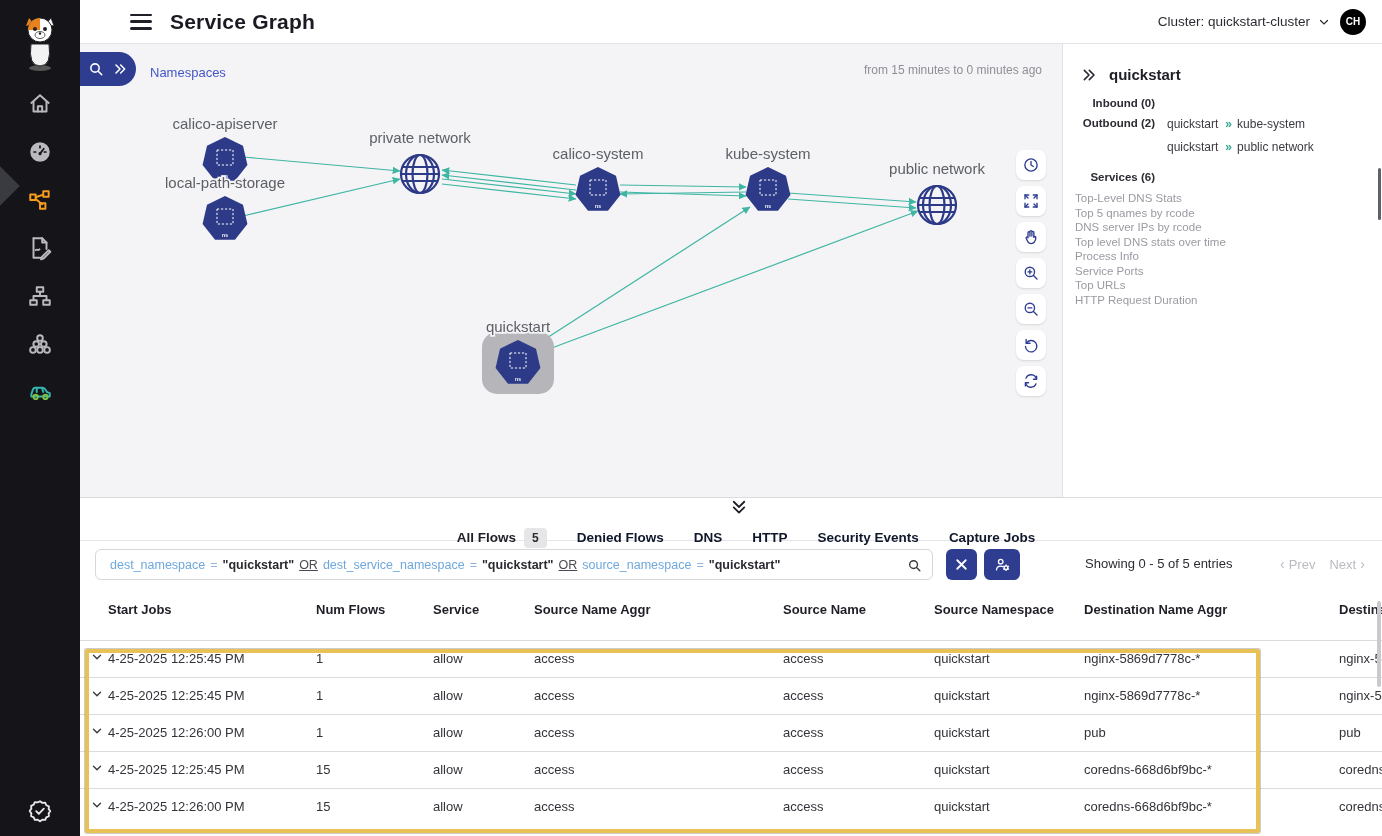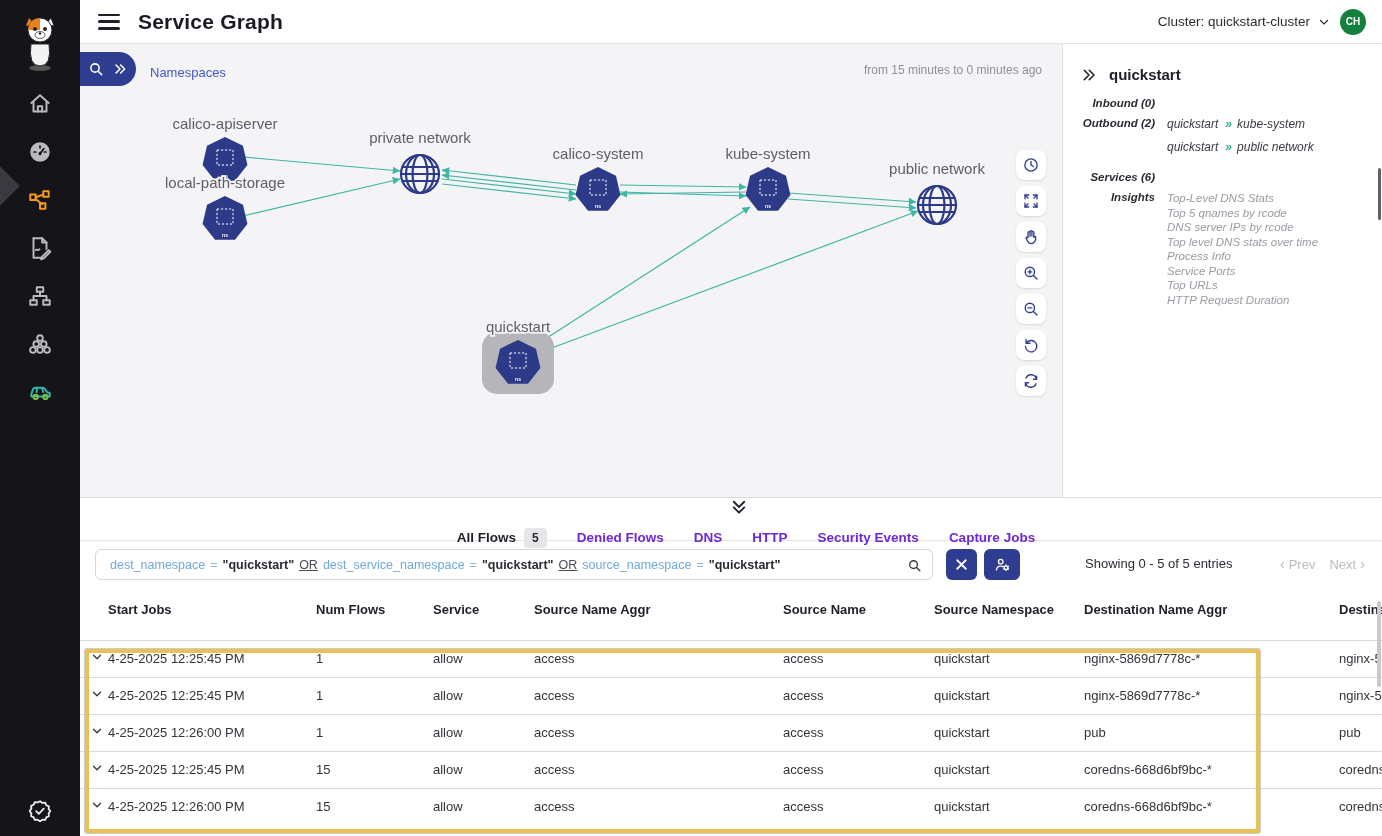--- a/index.html
+++ b/index.html
@@ -7,57 +7,57 @@
     font-family:"Liberation Sans", sans-serif; background:#fff; color:#2b2b33; }
 
   
   #sidebar { position:absolute; left:0; top:0; width:80px; height:836px; background:#141419; z-index:30; }
   .side-logo { position:absolute; left:20px; top:14px; width:40px; height:58px; }
   .side-item { position:absolute; left:0; width:80px; height:40px; display:flex; align-items:center; justify-content:center; cursor:pointer; }
   .side-item svg { width:26px; height:26px; }
   .side-notch { position:absolute; left:-14px; top:172px; width:28px; height:28px; background:#3a3b41; transform:rotate(45deg); }
 
   
-  #header { position:absolute; left:80px; top:0; width:1302px; height:44px; background:#fff; border-bottom:1px solid #e4e4e8; z-index:20; display:flex; align-items:center; }
+  #header { position:absolute; left:80px; top:0; width:1302px; height:44px; background:#fff; border-bottom:1px solid #e4e4e8; z-index:20; display:flex; align-items:center;padding-left:32px; }
   #hamburger { width:22px; height:16px; margin-left:18px; display:flex; flex-direction:column; justify-content:space-between; cursor:pointer; }
   #hamburger span { display:block; height:2.6px; background:#1f1f28; border-radius:2px; }
   #page-title { margin-left:18px; font-size:21px; font-weight:bold; color:#1a1a22; letter-spacing:.2px; }
   #header-right { margin-left:auto; display:flex; align-items:center; gap:10px; margin-right:16px; }
   #cluster-select { font-size:13.5px; color:#2b2b33; display:flex; align-items:center; gap:8px; cursor:pointer; }
-  #avatar { width:26px; height:26px; border-radius:50%; background:#15803d; color:#fff; font-size:10px; font-weight:bold; display:flex; align-items:center; justify-content:center; cursor:pointer; }
+  #avatar { width:26px; height:26px; border-radius:50%; background:#000000; color:#fff; font-size:10px; font-weight:bold; display:flex; align-items:center; justify-content:center; cursor:pointer; }
 
   
   #graph-area { position:absolute; left:80px; top:44px; width:982px; height:453px; background:#f4f4f6; overflow:hidden; }
   #search-pill { position:absolute; left:0; top:8px; width:56px; height:34px; background:#2e3d8f; border-radius:0 17px 17px 0; display:flex; align-items:center; justify-content:space-evenly; cursor:pointer; z-index:5; }
   #search-pill svg { width:16px; height:16px; }
   #graph-breadcrumb { position:absolute; left:70px; top:21px; font-size:13px; color:#4456c7; cursor:pointer; }
   #graph-time { position:absolute; right:20px; top:19px; font-size:12px; color:#8e8e96; }
   #graph-svg { position:absolute; left:0; top:0; }
   #graph-toolbar { position:absolute; left:936px; top:106px; display:flex; flex-direction:column; gap:6px; }
   .gbtn { width:30px; height:30px; background:#fff; border:none; border-radius:8px; box-shadow:0 1px 2px rgba(0,0,0,.12); display:flex; align-items:center; justify-content:center; cursor:pointer; }
   .gbtn svg { width:18px; height:18px; }
 
   
   #details-panel { position:absolute; left:1062px; top:44px; width:320px; height:453px; background:#fff; border-left:1px solid #e2e2e6; z-index:10; }
   #dp-header { display:flex; align-items:center; gap:12px; padding:22px 0 14px 18px; }
   #dp-header svg { width:16px; height:16px; cursor:pointer; }
   #dp-title { font-size:15px; font-weight:bold; color:#1f1f28; }
-  .dp-row { display:flex; margin-bottom:8px;font-style:italic; }
+  .dp-row { display:flex; margin-bottom:8px; }
   .dp-label { width:92px; text-align:right; font-size:11.5px; font-weight:bold; color:#2b2b33; flex-shrink:0; }
   .ob-row { display:flex; align-items:center; gap:3px; margin-bottom:9px; font-size:12px; color:#3a3a42; }
   .ob-arrow { color:#2fa893; font-weight:bold; font-size:12px; letter-spacing:-2px; margin:0 4px; }
   .insight-item { font-size:11.5px; color:#9a9aa2; line-height:14.5px; cursor:pointer; }
   #dp-scrollthumb { position:absolute; right:1px; top:124px; width:3px; height:52px; background:#606068; border-radius:2px; }
 
   
   #flows-panel { position:absolute; left:80px; top:497px; width:1302px; height:339px; background:#fff; border-top:1px solid #dcdce0; z-index:15; }
   #tabs-row { position:relative; height:43px; border-bottom:1px solid #e6e6ea; display:flex; align-items:center;flex-direction:column; }
   #collapse-btn { margin-left:16px; cursor:pointer; display:flex; }
   #collapse-btn svg { width:18px; height:18px; }
-  .tab { font-size:13.5px; font-weight:bold; color:#6d28d9; margin-left:30px; display:flex; align-items:center; gap:8px; cursor:pointer; position:relative; height:43px; line-height:43px; }
+  .tab { font-size:13.5px; font-weight:bold; color:#0f172a; margin-left:30px; display:flex; align-items:center; gap:8px; cursor:pointer; position:relative; height:43px; line-height:43px; }
   .tab.active { color:#1f1f28; }
   .tab .badge { background:#e6e6e9; color:#2b2b33; font-size:12px; font-weight:bold; border-radius:4px; padding:2px 8px; line-height:16px; }
   .tab.active::after { content:""; position:absolute; left:0; right:0; bottom:0; height:3px; background:#f89c1c; }
 
   #filter-row { position:relative; height:47px; }
   #filter-input { position:absolute; left:15px; top:8px; width:838px; height:31px; background:#fff; border:1px solid #d6d6dc; border-radius:6px; display:flex; align-items:center; padding:0 34px 0 14px; font-size:12.5px; white-space:nowrap; overflow:hidden; cursor:text; }
   #filter-input .tk { margin-right:5px; }
   .tk-field { color:#6fa8dc; }
   .tk-op { color:#8fb6d9; }
   .tk-value { color:#2a2a32; font-weight:bold; }
@@ -370,21 +370,20 @@
           <span>quickstart</span>
           <span class="ob-arrow">»</span>
           <span>public network</span>
         </div>
       </div>
   </div>
   <div class="dp-row">
     <span class="dp-label">Services (6)</span>
   </div>
   <div class="dp-row">
-    <span class="dp-label">Insights</span>
     <div id="insights-list" style="margin-left:12px">
         <div class="insight-item">Top-Level DNS Stats</div>
         <div class="insight-item">Top 5 qnames by rcode</div>
         <div class="insight-item">DNS server IPs by rcode</div>
         <div class="insight-item">Top level DNS stats over time</div>
         <div class="insight-item">Process Info</div>
         <div class="insight-item">Service Ports</div>
         <div class="insight-item">Top URLs</div>
         <div class="insight-item">HTTP Request Duration</div>
       </div>

